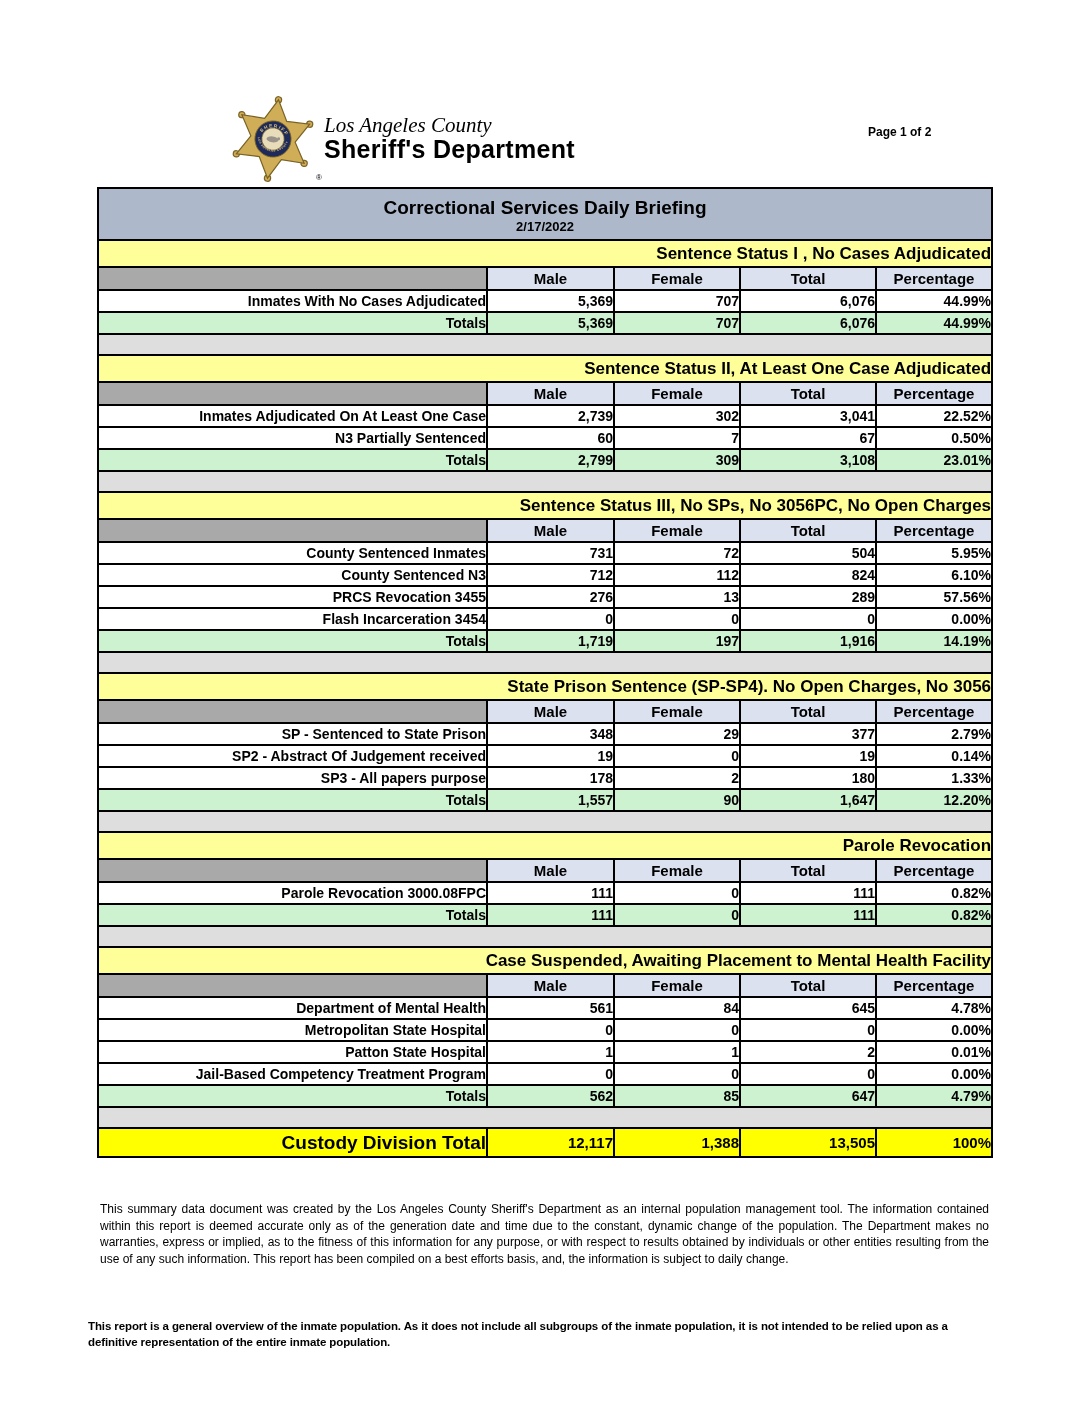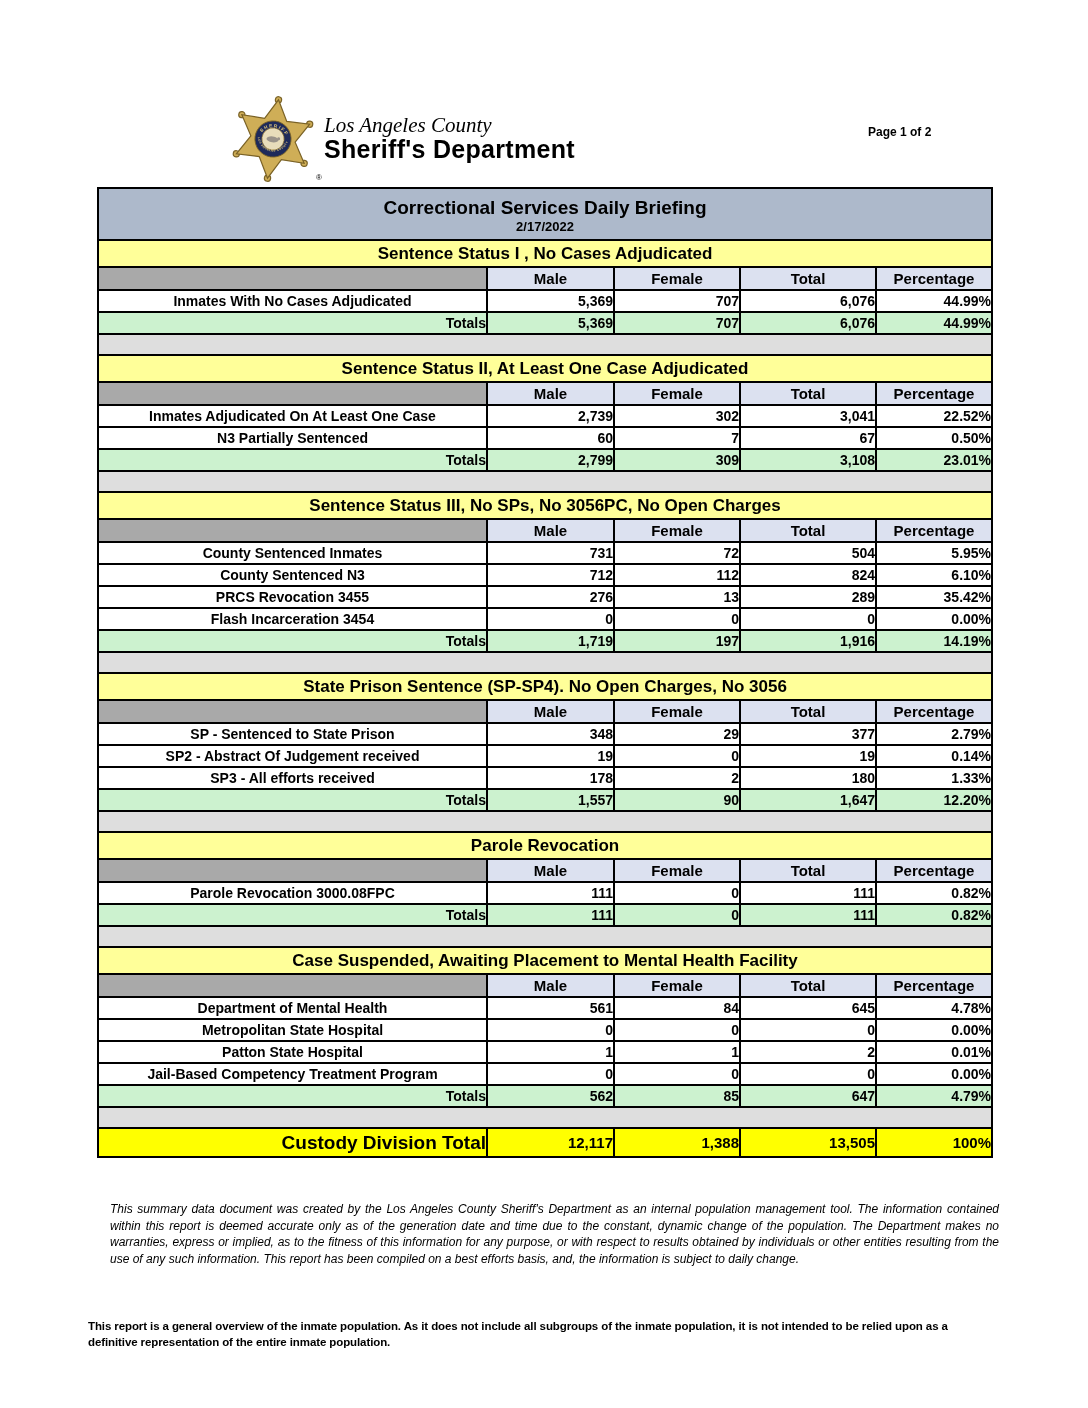--- a/index.html
+++ b/index.html
@@ -22,36 +22,36 @@
     position:absolute; left:97px; top:187px; width:894px;
     border-collapse:collapse; table-layout:fixed;
   }
   table.report td {
     border:2px solid #000; padding:0; font-weight:bold;
     white-space:nowrap; overflow:hidden; vertical-align:middle;
   }
   .title-cell { background:var(--title-band,#adb9cb); text-align:center; height:50px;margin-left:7px; }
   .title-text { font-size:19px; line-height:22px; padding-top:4px; }
   .date-text  { font-size:13px; line-height:16px; }
-  .sec-head   { background:var(--section-header,#ffff99); font-size:17px; height:25px; padding-left:4px; text-align:center; }
+  .sec-head   { background:var(--section-header,#ffff99); font-size:17px; height:25px; padding-left:4px; text-align:right; }
   .corner     { background:var(--label-header,#a9a9a9); height:21px; }
   .col-head   { background:var(--column-header,#dce1f0); text-align:center; font-size:15px; height:21px; }
-  .lbl        { background:#fff; font-size:14px; padding-left:3px; height:20px; text-align:center; }
+  .lbl        { background:#fff; font-size:14px; padding-left:3px; height:20px; text-align:right; }
   .num        { background:#fff; font-size:14px; text-align:right; padding-right:4px; height:20px; }
   .totals-row td { background:var(--totals-row,#ccf2cf); }
   .totals-lbl { text-align:right; padding-right:4px; }
   .spacer-row .spacer { background:var(--spacer,#dedede); height:19px; }
   .grand-row td { background:var(--grand-total,#ffff00); height:27px; }
   .grand-lbl  { text-align:right; font-size:19px; padding-right:6px;margin-left:32px; }
   .grand-num  { text-align:right; font-size:15px; padding-right:4px;margin-top:48px; }
 
   
   .disclaimer {
-    position:absolute; left:110px; top:1185px; width:889px;
-    font-size:12px; font-style:italic; line-height:16.5px; text-align:justify;margin-top:16px;
+    position:absolute; left:100px; top:1185px; width:889px;
+    font-size:12px; line-height:16.5px; text-align:justify;margin-top:16px;
   }
   .note {
     position:absolute; left:88px; top:1306px; width:905px;
     font-size:11.5px; font-weight:bold; line-height:16px; letter-spacing:-0.1px;
   }
 </style>
 </head>
 <body>
 
 <div class="sheet">
@@ -194,21 +194,21 @@
           <td class="num">712</td>
           <td class="num">112</td>
           <td class="num">824</td>
           <td class="num">6.10%</td>
         </tr>
         <tr class="data-row">
           <td class="lbl">PRCS Revocation 3455</td>
           <td class="num">276</td>
           <td class="num">13</td>
           <td class="num">289</td>
-          <td class="num">35.42%</td>
+          <td class="num">57.56%</td>
         </tr>
         <tr class="data-row">
           <td class="lbl">Flash Incarceration 3454</td>
           <td class="num">0</td>
           <td class="num">0</td>
           <td class="num">0</td>
           <td class="num">0.00%</td>
         </tr>
         <tr class="totals-row">
           <td class="lbl totals-lbl">Totals</td>
@@ -238,21 +238,21 @@
           <td class="num">2.79%</td>
         </tr>
         <tr class="data-row">
           <td class="lbl">SP2 - Abstract Of Judgement received</td>
           <td class="num">19</td>
           <td class="num">0</td>
           <td class="num">19</td>
           <td class="num">0.14%</td>
         </tr>
         <tr class="data-row">
-          <td class="lbl">SP3 - All efforts received</td>
+          <td class="lbl">SP3 - All papers purpose</td>
           <td class="num">178</td>
           <td class="num">2</td>
           <td class="num">180</td>
           <td class="num">1.33%</td>
         </tr>
         <tr class="totals-row">
           <td class="lbl totals-lbl">Totals</td>
           <td class="num">1,557</td>
           <td class="num">90</td>
           <td class="num">1,647</td>

